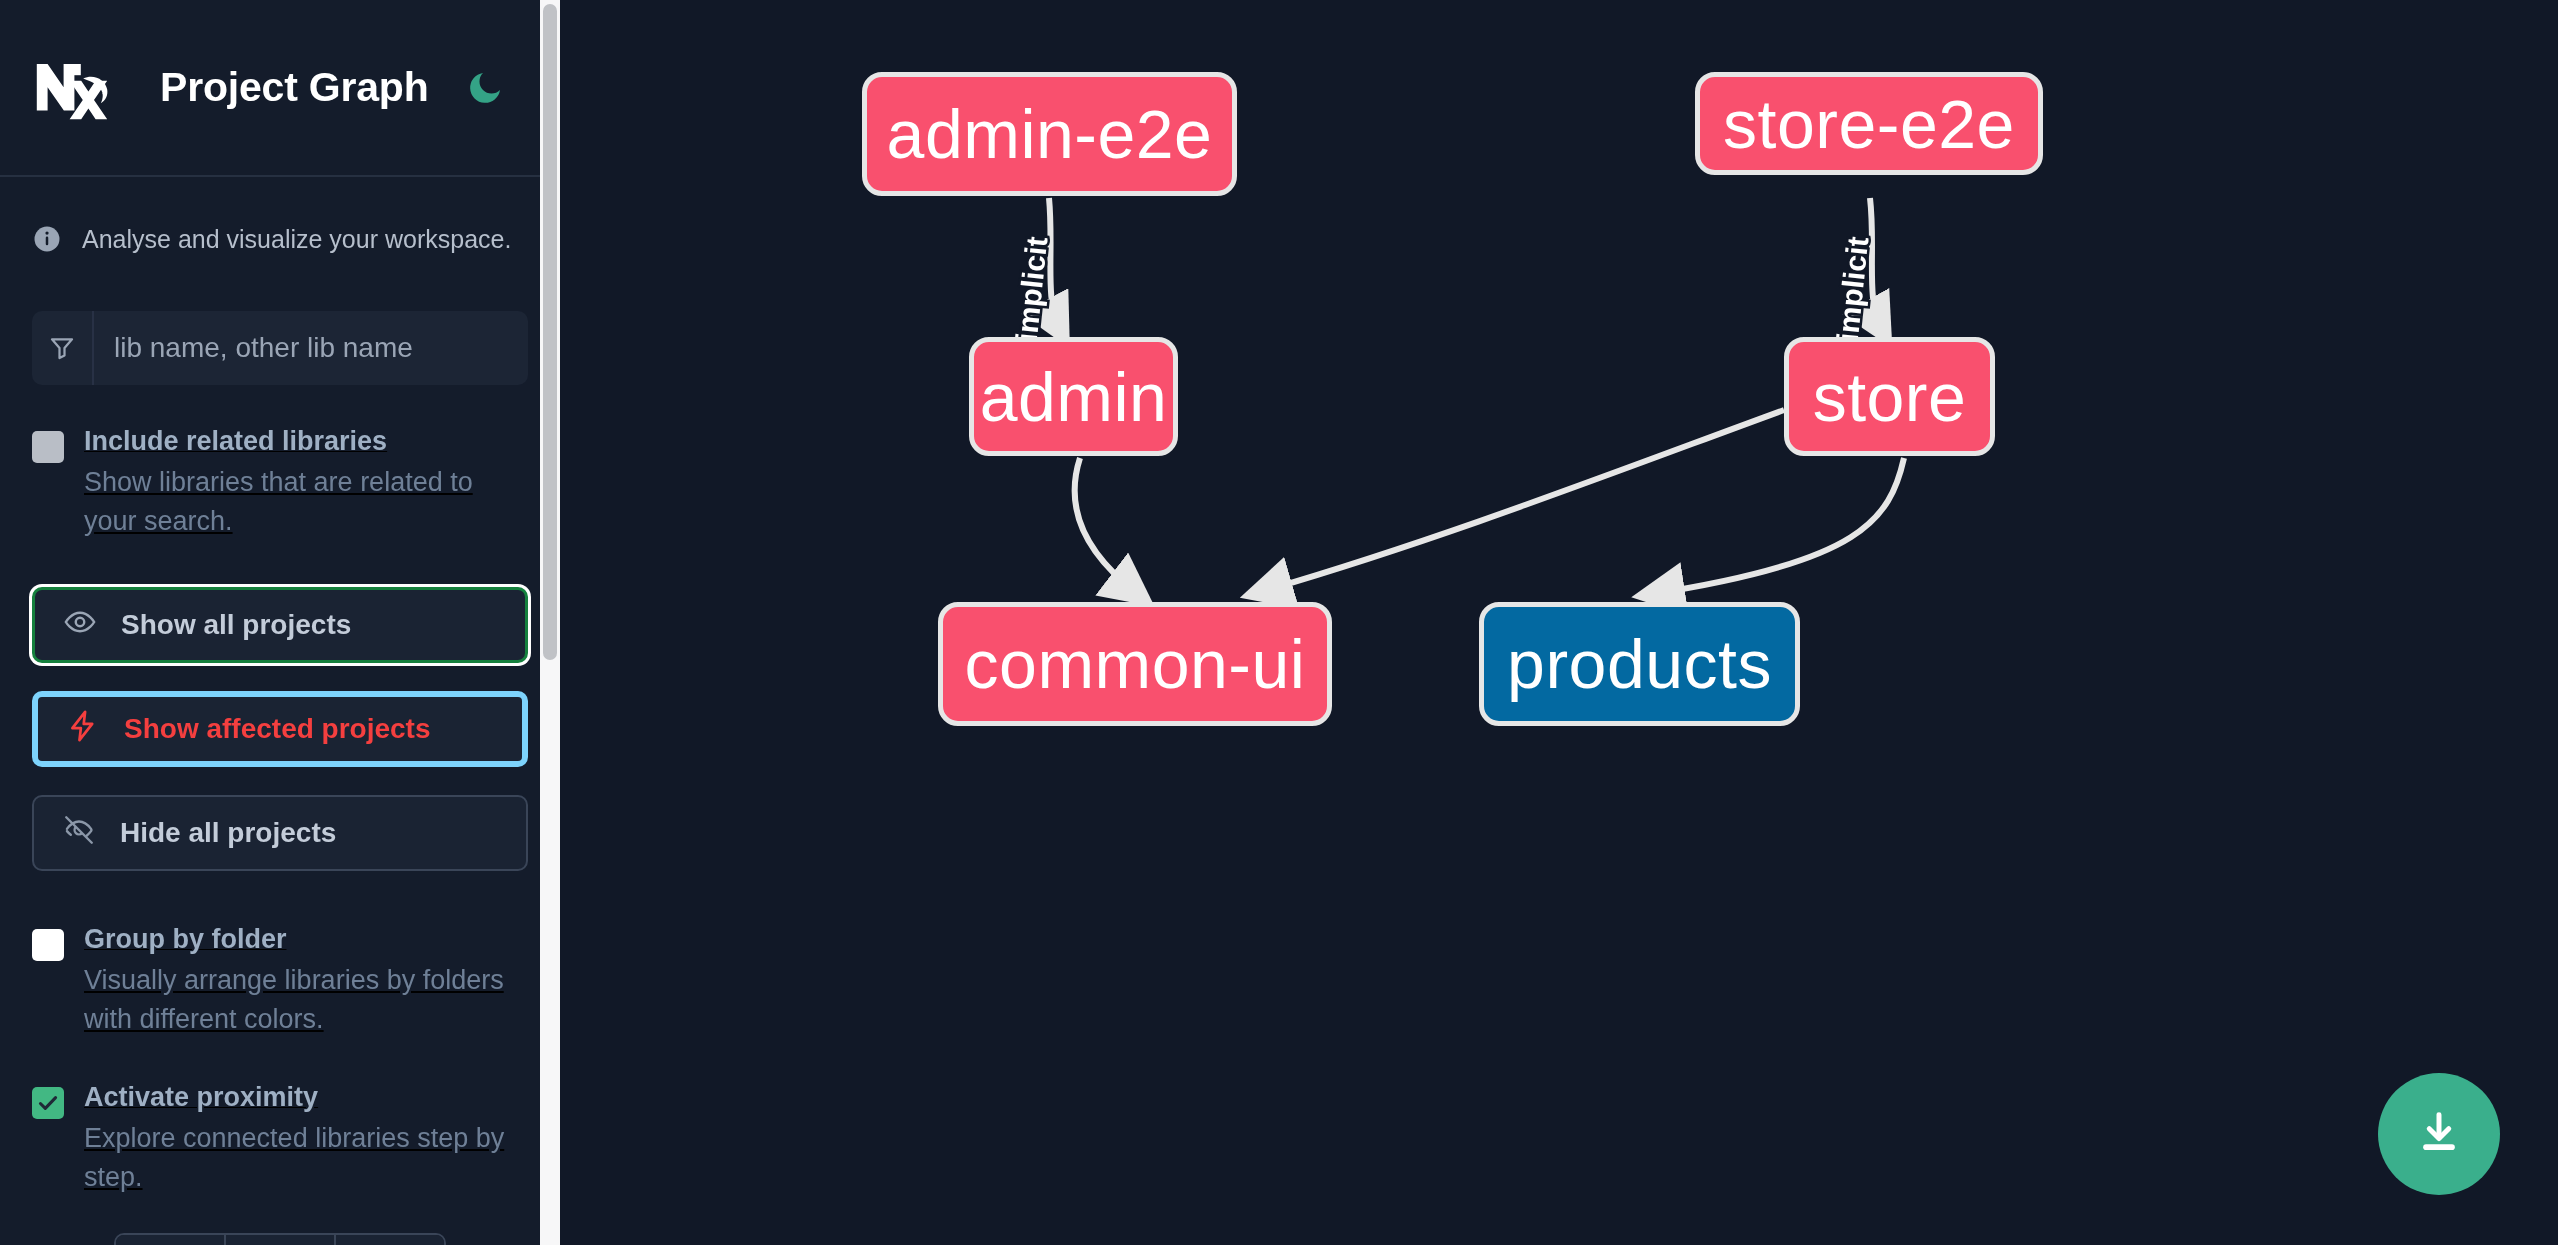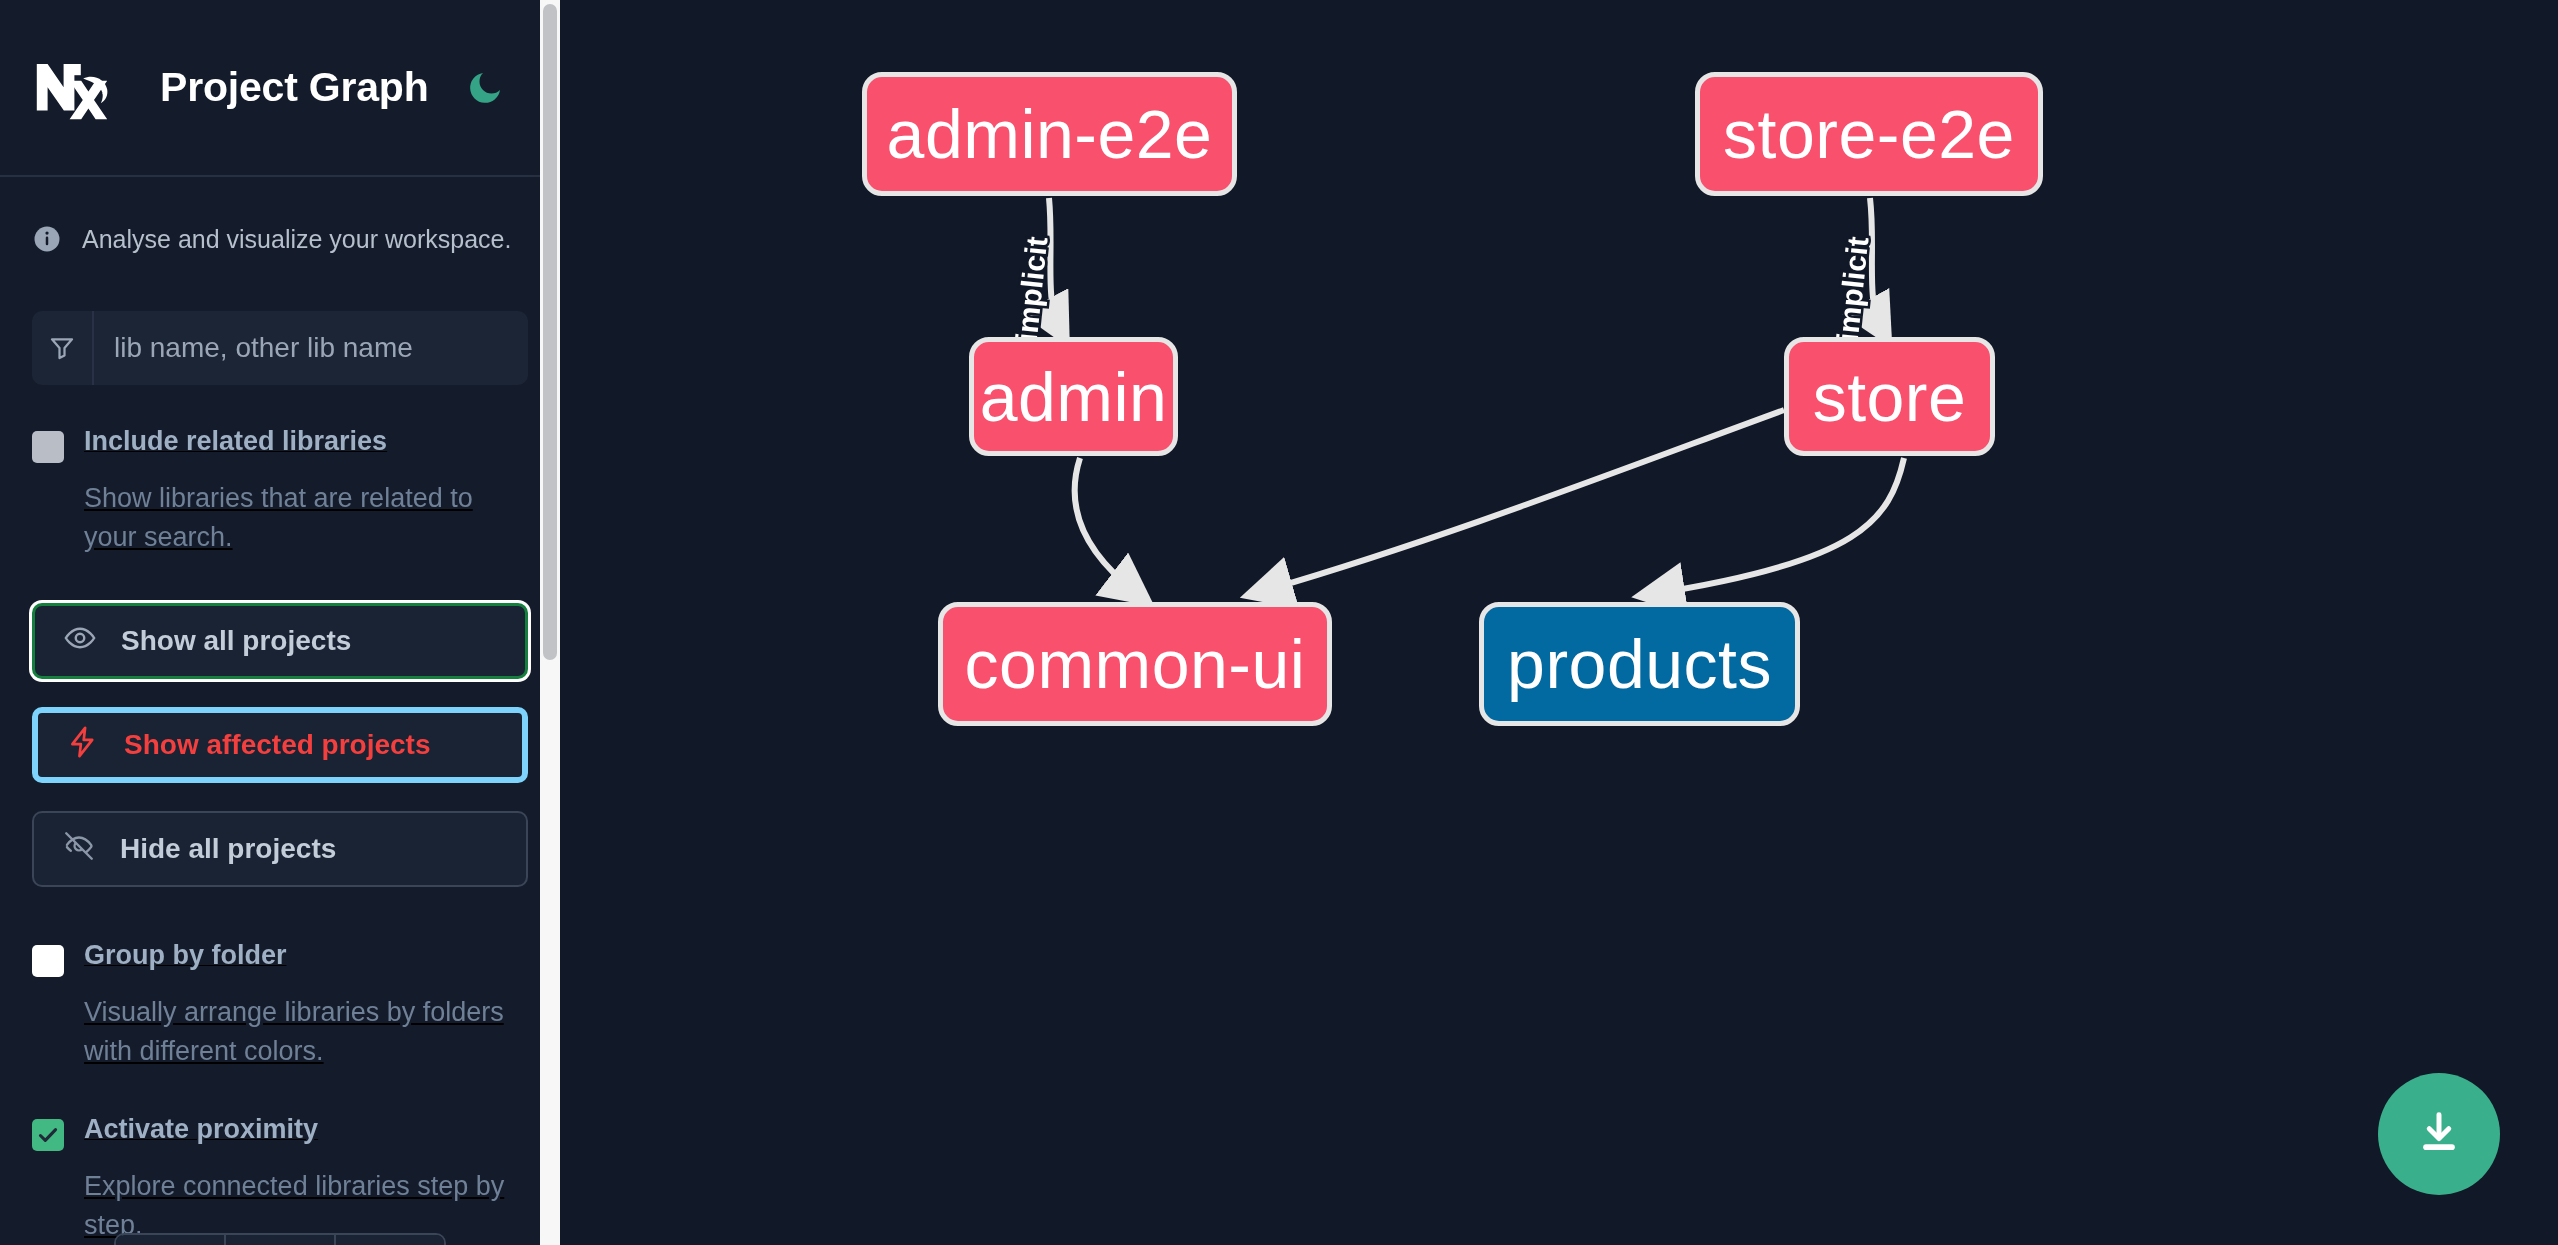--- a/index.html
+++ b/index.html
@@ -115,21 +115,21 @@
   .check-title {
     font-size: 27px;
     font-weight: bold;
     color: #9fb0c4;
     line-height: 1.25;
   }
   .check-desc {
     font-size: 27px;
     color: #6f8097;
     line-height: 1.45;
-    margin-top: 20px;
+    margin-top: 4px;
   }
 
   .btn-stack { margin-top: 46px; }
   .gbtn {
     width: 100%;
     height: 76px;
     display: flex;
     align-items: center;
     gap: 24px;
     padding-left: 28px;
@@ -384,21 +384,21 @@
       <path d="M1344 458 C 1330 520, 1300 562, 1092 594" fill="none" stroke="#e6e6e6" stroke-width="6" marker-end="url(#arw)"></path>
 
       <text class="edge-label-text" transform="translate(482,290) rotate(-84)" text-anchor="middle">implicit</text>
       <text class="edge-label-text" transform="translate(1303,290) rotate(-84)" text-anchor="middle">implicit</text>
     </svg>
 
     <div class="node pink" style="left:302px; top:72px; width:375px; height:124px;">
       <span>admin-e2e</span>
     </div>
 
-    <div class="node pink" style="left:1135px; top:72px; width:348px; height:124px;">
+    <div class="node pink" style="left:1135px; top:72px; width:348px; height:103px;">
       <span>store-e2e</span>
     </div>
 
     <div class="node pink" style="left:409px; top:337px; width:209px; height:119px;text-align:center;">
       <span>admin</span>
     </div>
 
     <div class="node pink" style="left:1224px; top:337px; width:211px; height:119px;">
       <span>store</span>
     </div>

